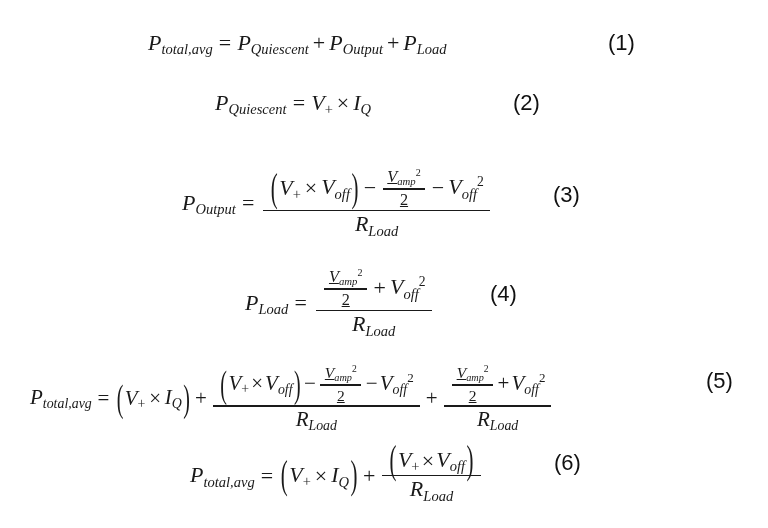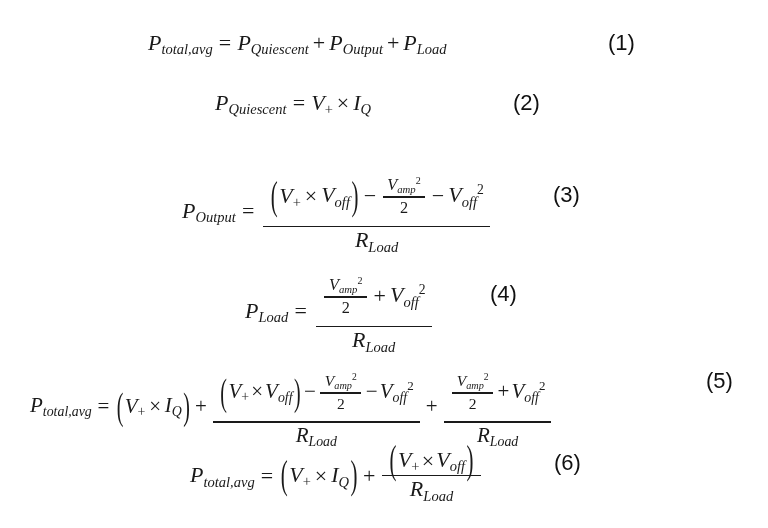--- a/index.html
+++ b/index.html
@@ -95,21 +95,22 @@
   }
   .frac > .bar {
     width: 100%;
     height: 1.5px;
     background: #1a1a1a;
   }
 
   
   .frac.inner {
     font-size: 0.74em;
-    margin: 8px 0.16em;
+    margin: 0 0.16em;
+    text-decoration: underline;
   }
   .frac.inner > .bar { height: 1.3px; }
 
   
   .eqnum {
     position: absolute;
     font-style: normal;
     font-size: 22px;
     font-family: "Liberation Sans", "DejaVu Sans", sans-serif;
     color: #111111;

